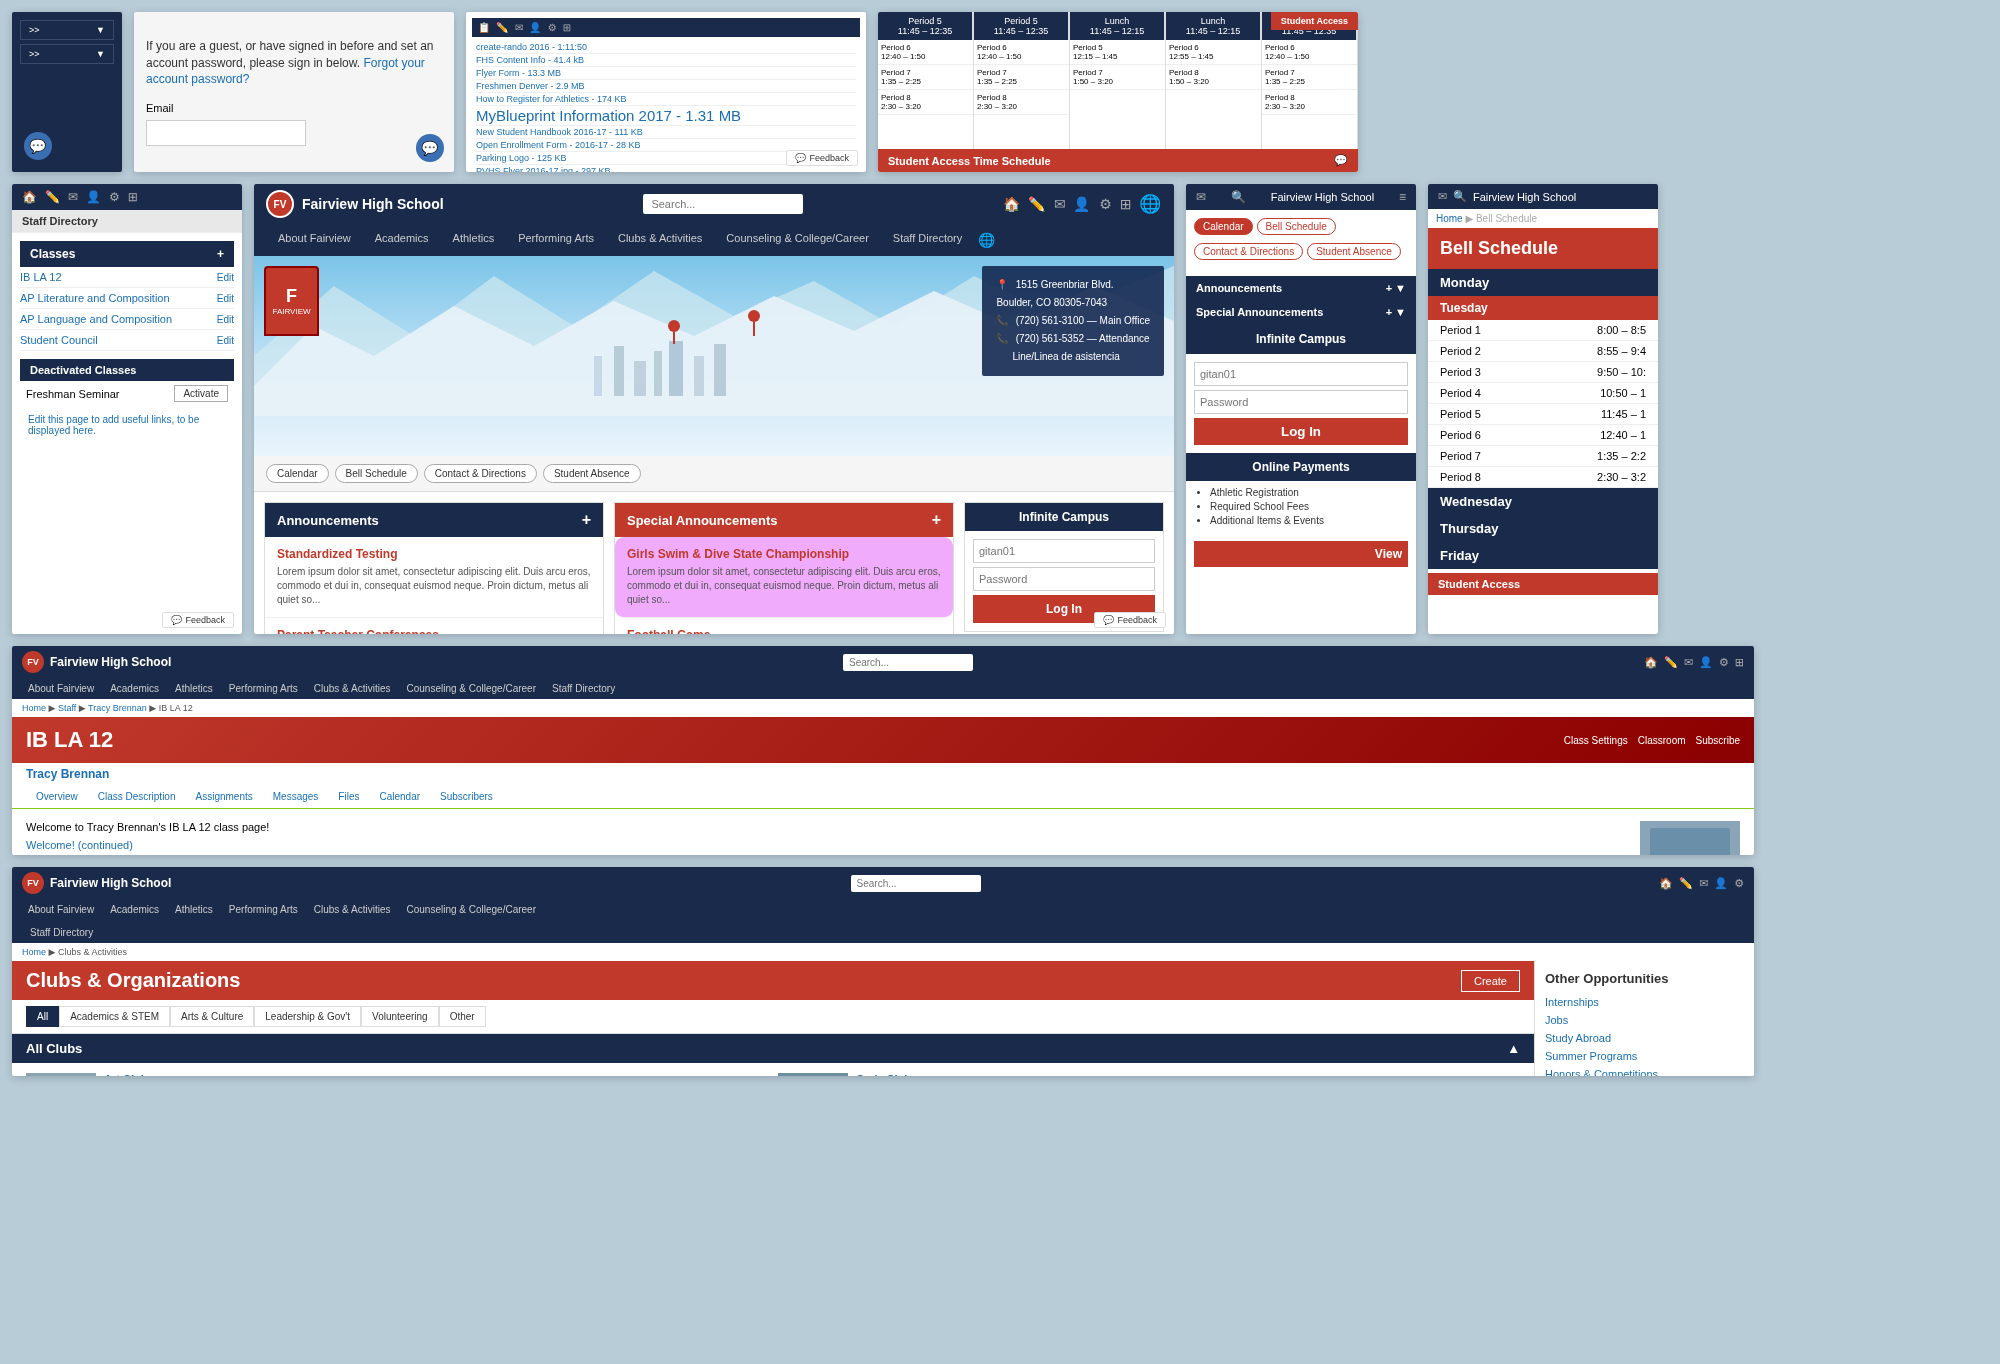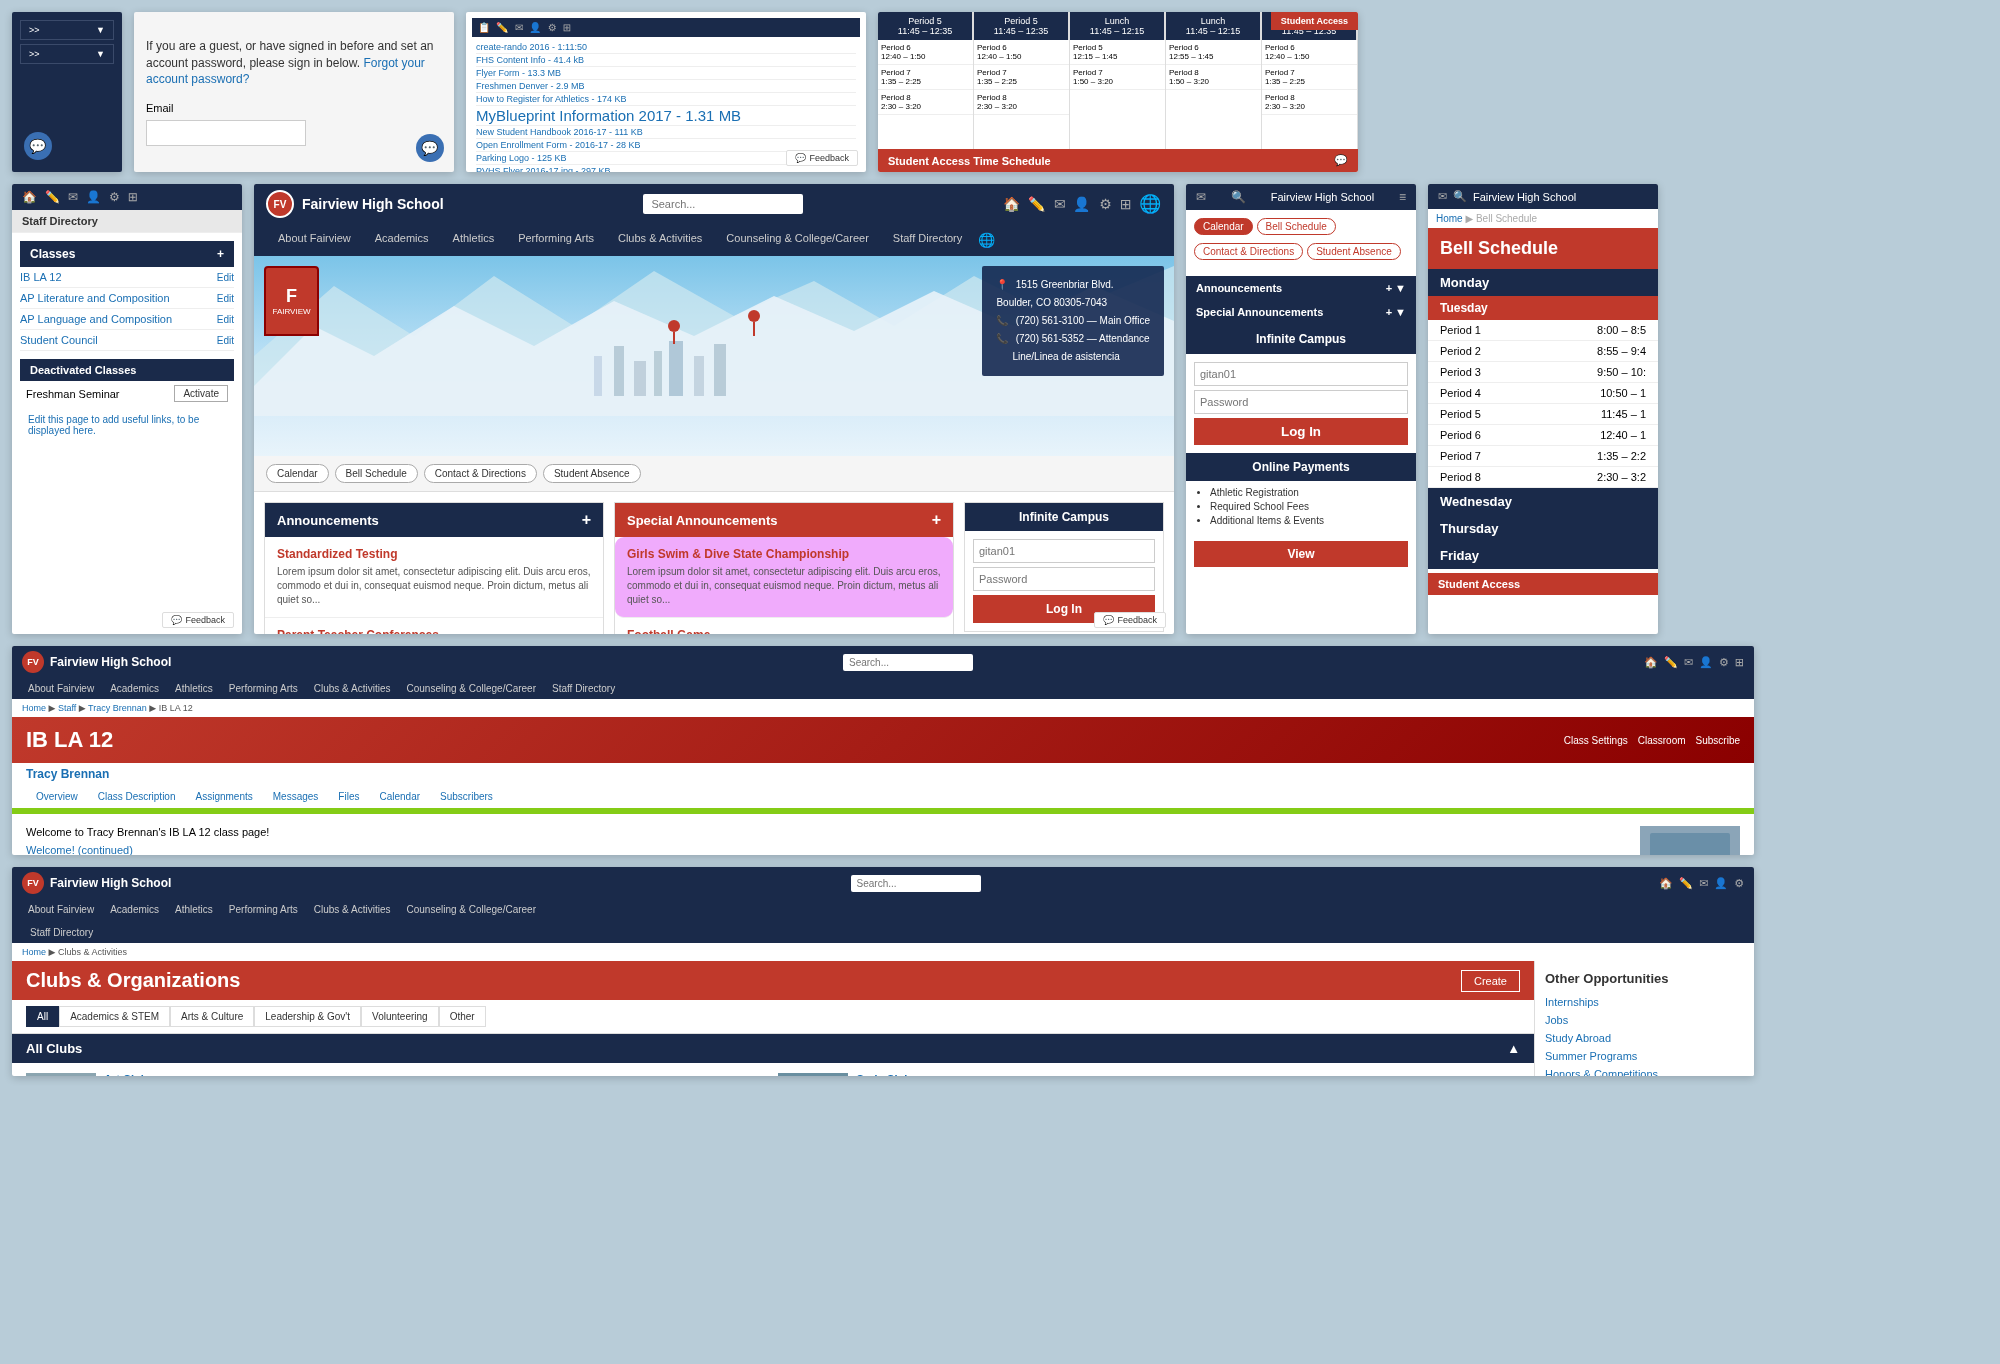--- a/index.html
+++ b/index.html
@@ -309,21 +309,21 @@
     .view-btn {
       display: block;
       width: calc(100% - 16px);
       margin: 6px 8px;
       background: #c0392b;
       color: #fff;
       border: none;
       padding: 6px;
       font-size: 12px;
       cursor: pointer;
-      text-align: center;
+      text-align: right;
       font-weight: bold;
     }
 
     
     .panel-mid-right1 {
       background: #fff;
       overflow: hidden;
     }
     .narr-header {
       background: #1a2a4a;
@@ -431,21 +431,21 @@
 
     .class-hero {
       background: linear-gradient(135deg, #c0392b 0%, #8b0000 100%);
       padding: 10px 14px;
       display: flex; align-items: center; justify-content: space-between;
     }
     .class-title { color: #fff; font-size: 22px; font-weight: bold; }
     .class-actions { display: flex; gap: 10px; align-items: center; }
     .class-actions a { color: #fff; font-size: 10px; text-decoration: none; }
     .teacher-name { color: #1a6fb3; font-size: 12px; padding: 4px 14px; font-weight: bold; }
-    .class-tabs { display: flex; gap: 0; padding: 0 14px; border-bottom: 6px solid #84cc16; }
+    .class-tabs { display: flex; gap: 0; padding: 0 14px; border-bottom: 1px solid #84cc16; }
     .class-tab { color: #1a6fb3; font-size: 10px; padding: 6px 10px; cursor: pointer; text-decoration: none; }
     .class-content { padding: 12px 14px; font-size: 11px; }
     .class-content p { margin-bottom: 6px; }
     .class-thumbnail {
       float: right;
       width: 100px; height: 70px;
       background: #ddd;
       margin-left: 10px;
       display: flex; align-items: center; justify-content: center;
       font-size: 9px; color: #999;

